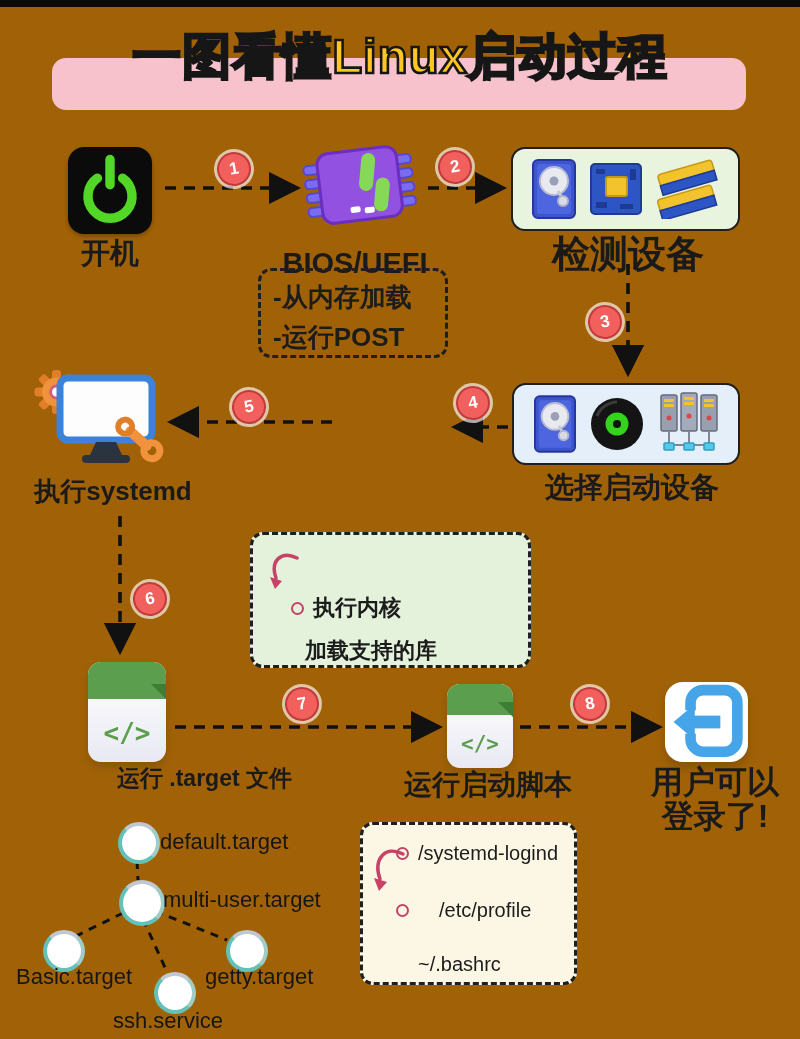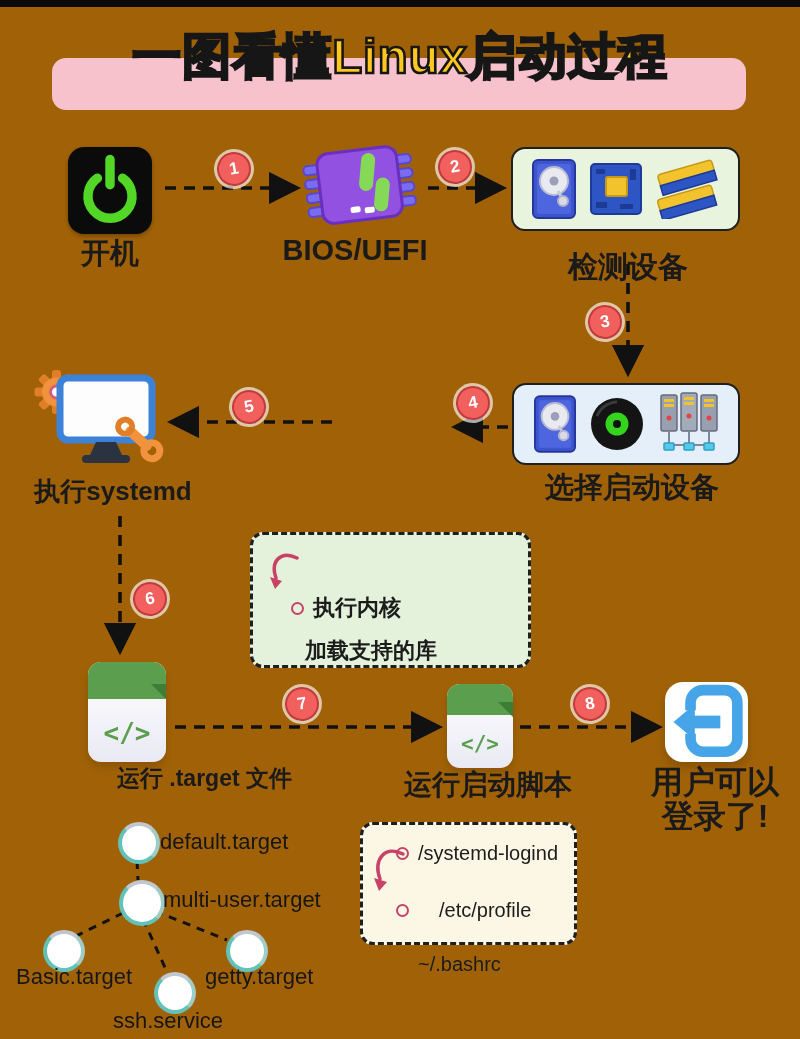--- a/index.html
+++ b/index.html
@@ -115,21 +115,21 @@
         <rect x="96" y="48" width="18" height="9" rx="4"></rect>
           <rect x="96" y="62" width="18" height="9" rx="4"></rect>
       </g>
       <rect x="20" y="10" width="80" height="70" rx="11" fill="#9251e0" stroke="#6a2fc0" stroke-width="3"></rect>
       <rect x="62" y="14" width="14" height="38" rx="7" fill="#86d957" transform="rotate(12 69 33)"></rect>
       <rect x="74" y="40" width="14" height="34" rx="7" fill="#86d957" transform="rotate(12 81 57)"></rect>
       <rect x="48" y="66" width="10" height="6" rx="2" fill="#fff"></rect>
       <rect x="62" y="68" width="10" height="6" rx="2" fill="#fff"></rect>
     </g>
   </svg>
-  <div class="abs lbl" style="left:265px;top:233px;width:180px;font-size:29px;">BIOS/UEFI</div>
+  <div class="abs lbl" style="left:265px;top:246px;width:180px;font-size:29px;">BIOS/UEFI</div>
 
   <div class="abs num" style="left:438px;top:150px;">2</div>
 
   <div class="abs hwbox detect-box" style="left:511px;top:147px;width:229px;height:84px;">
     <svg width="44" height="62" viewBox="0 0 44 62">
       <rect x="1" y="2" width="42" height="58" rx="5" fill="#3d55cc" stroke="#26379c" stroke-width="2"></rect>
       <rect x="5" y="6" width="34" height="50" rx="3" fill="#4d66e0"></rect>
       <circle cx="22" cy="23" r="14" fill="#e9e9f0" stroke="#b9bcd0" stroke-width="2"></circle>
       <circle cx="22" cy="23" r="4.5" fill="#9aa0b8"></circle>
       <line x1="26" y1="33" x2="30" y2="40" stroke="#c7c9da" stroke-width="3"></line>
@@ -147,22 +147,26 @@
       <g transform="rotate(-16 32 18)">
         <rect x="4" y="8" width="56" height="12" rx="3" fill="#f3c32e" stroke="#c79a15" stroke-width="1.5"></rect>
         <rect x="4" y="19" width="56" height="10" fill="#2e55c4" stroke="#1d3a94" stroke-width="1.5"></rect>
       </g>
       <g transform="rotate(-16 32 44)">
         <rect x="4" y="33" width="56" height="12" rx="3" fill="#f3c32e" stroke="#c79a15" stroke-width="1.5"></rect>
         <rect x="4" y="44" width="56" height="10" fill="#2e55c4" stroke="#1d3a94" stroke-width="1.5"></rect>
       </g>
     </svg>
   </div>
-  <div class="abs lbl" style="left:528px;top:249px;width:200px;font-size:30px;">检测设备</div>
-
+  <div class="abs lbl" style="left:528px;top:232px;width:200px;font-size:38px;">检测设备</div>
+
+  <div class="abs dash-box post-box" style="left:258px;top:268px;width:190px;height:90px;">
+    <div>-从内存加载</div>
+    <div>-运行POST</div>
+  </div>
 
   <div class="abs num" style="left:588px;top:305px;">3</div>
 
   <svg class="abs" style="left:28px;top:366px;" width="140" height="104" viewBox="0 0 140 104">
     <g>
       <g fill="#e07f28">
         <rect x="24" y="4" width="9" height="44" rx="3" transform="rotate(0 28.5 26)"></rect>
         <rect x="24" y="4" width="9" height="44" rx="3" transform="rotate(45 28.5 26)"></rect>
         <rect x="24" y="4" width="9" height="44" rx="3" transform="rotate(90 28.5 26)"></rect>
         <rect x="24" y="4" width="9" height="44" rx="3" transform="rotate(135 28.5 26)"></rect>
@@ -290,21 +294,21 @@
 
   <div class="abs tnode" style="left:43px;top:930px;"></div>
   <div class="abs tlbl" style="left:16px;top:964px;">Basic.target</div>
 
   <div class="abs tnode" style="left:154px;top:972px;"></div>
   <div class="abs tlbl" style="left:113px;top:1008px;">ssh.service</div>
 
   <div class="abs tnode" style="left:226px;top:930px;"></div>
   <div class="abs tlbl" style="left:205px;top:964px;">getty.target</div>
 
-  <div class="abs dash-box cream-box" style="left:360px;top:822px;width:217px;height:123px;">
+  <div class="abs dash-box cream-box" style="left:360px;top:822px;width:217px;height:163px;">
     <svg class="abs" style="left:8px;top:22px;" width="36" height="48" viewBox="0 0 36 48">
       <path d="M32,7 C14,-2 2,12 9,32" fill="none" stroke="#c84166" stroke-width="3.5" stroke-linecap="round"></path>
       <polygon points="3,31 16,35 8,44" fill="#c84166"></polygon>
     </svg>
     <div class="row" style="left:33px;top:17px;">
       <span class="bullet"></span>
       <span class="txt">/systemd-logind</span>
     </div>
     <div class="row" style="left:33px;top:74px;gap:30px;">
       <span class="bullet"></span>

